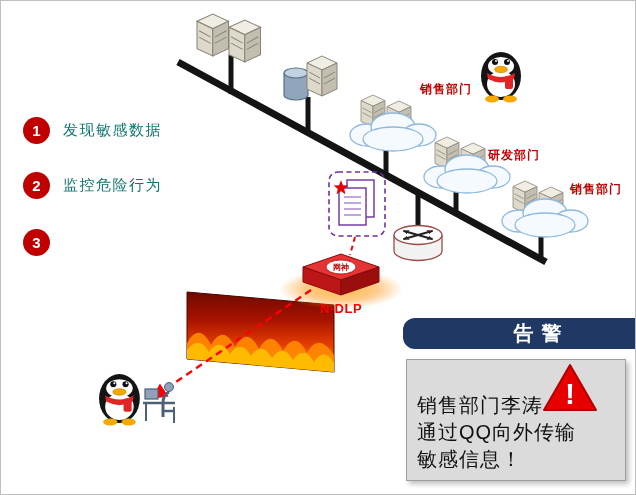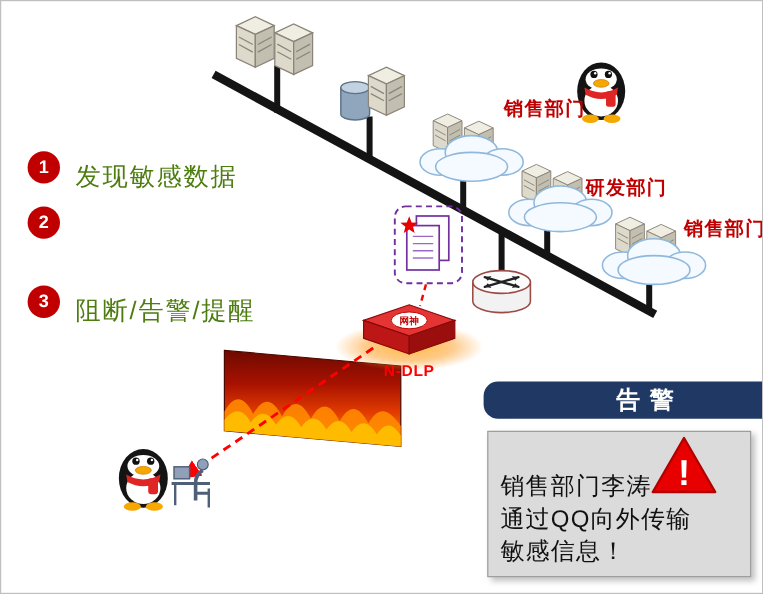--- a/index.html
+++ b/index.html
@@ -4,23 +4,23 @@
 <style>
   * { margin:0; padding:0; box-sizing:border-box; }
   html,body { background:#ffffff; }
   body { font-family:"Liberation Sans","DejaVu Sans",sans-serif; }
   .canvas { position:relative; width:636px; height:495px; background:#fff; border:1px solid #bfbfbf; overflow:hidden; }
   .abs { position:absolute; left:0; top:0; }
 
   .step { position:absolute; left:22px; display:flex; align-items:center; gap:13px; }
   .step-circle { width:27px; height:27px; border-radius:50%; background:#C00000; color:#fff; font-weight:bold;
                  font-size:15px; display:flex; align-items:center; justify-content:center; flex:0 0 27px; }
-  .step-label { font-size:21px; color:#4d7c0f; letter-spacing:1.5px; white-space:nowrap;margin-top:16px; }
-
-  .dept-label { position:absolute; font-size:16px; font-weight:bold; color:#C00000; letter-spacing:1px; white-space:nowrap; }
+  .step-label { font-size:15px; color:#0f766e; letter-spacing:1.5px; white-space:nowrap; }
+
+  .dept-label { position:absolute; font-size:12px; font-weight:bold; color:#C00000; letter-spacing:1px; white-space:nowrap; }
   .ndlp-label { position:absolute; left:314px; top:300px; width:52px; text-align:center; color:#FF0000;
                 font-weight:bold; font-size:13px; letter-spacing:0.5px; }
 
   .alert-header { position:absolute; left:402px; top:317px; width:269px; height:31px; background:#1F3864;
                   color:#fff; font-size:20px; font-weight:bold; display:flex; align-items:center;
                   justify-content:center; letter-spacing:8px; text-indent:8px;border-radius:12px; }
   .alert-body { position:absolute; left:405px; top:358px; width:220px; height:122px; background:#DBDBDB;
                 border:1px solid #9e9e9e; box-shadow:3px 3px 5px rgba(0,0,0,0.25); }
   .alert-line { position:absolute; left:10px; font-size:20px; color:#111; letter-spacing:1px; white-space:nowrap; }
   .warn-tri { position:absolute; right:26px; top:2px; }
@@ -180,24 +180,24 @@
       <line x1="29" y1="26" x2="29" y2="42" stroke="#4E5F78" stroke-width="2"></line>
     </g>
   </svg>
 
   <div class="step" style="top:116px">
     <div class="step-circle">1</div>
     <div class="step-label">发现敏感数据</div>
   </div>
   <div class="step" style="top:171px">
     <div class="step-circle">2</div>
+    <div class="step-label">监控危险行为</div>
   </div>
   <div class="step" style="top:228px">
     <div class="step-circle">3</div>
-    <div class="step-label">阻断/告警/提醒</div>
   </div>
 
   <div class="dept-label" style="left:419px; top:80px">销售部门</div>
   <div class="dept-label" style="left:487px; top:146px">研发部门</div>
   <div class="dept-label" style="left:569px; top:180px">销售部门</div>
 
   <div class="ndlp-label">N-DLP</div>
 
   <div class="alert-header">告警</div>
 

